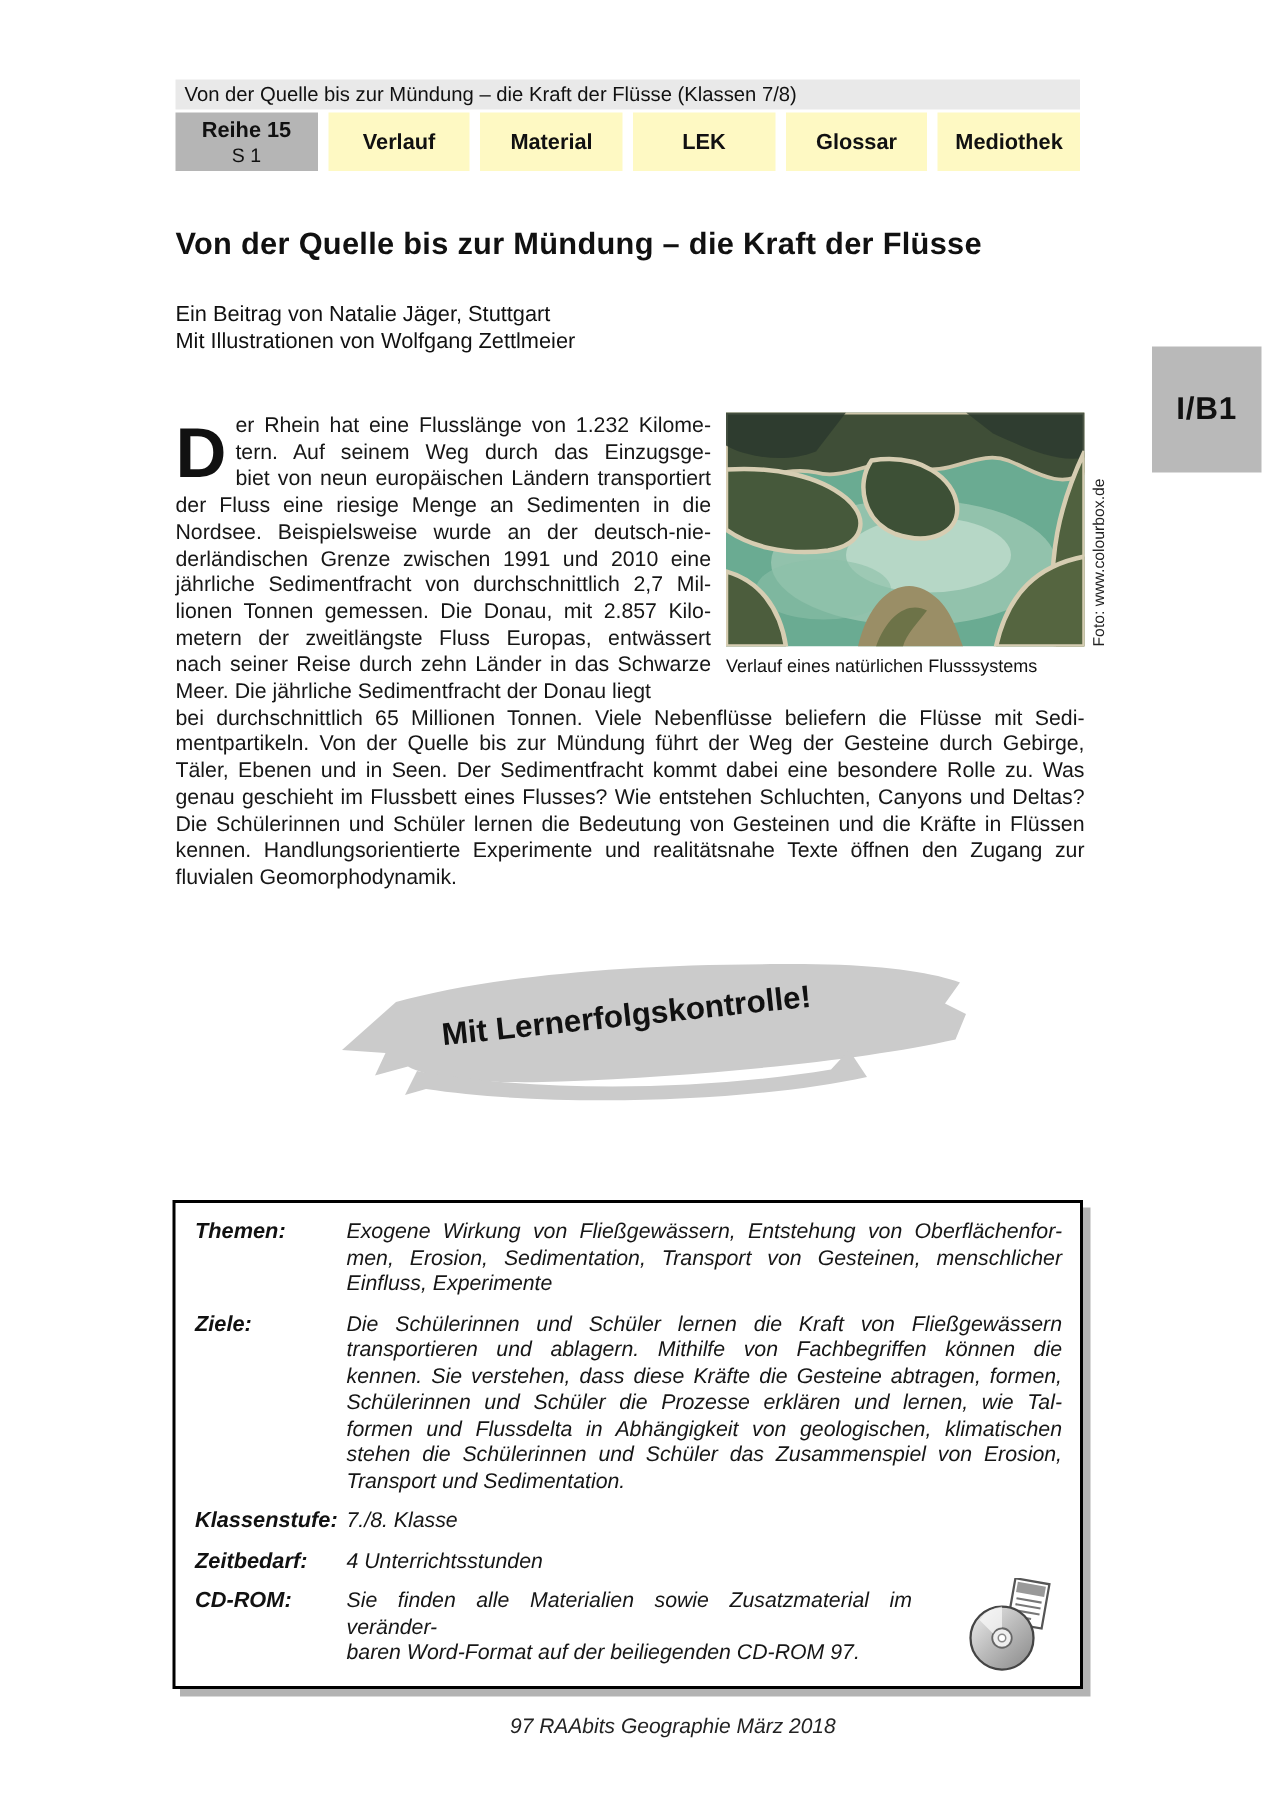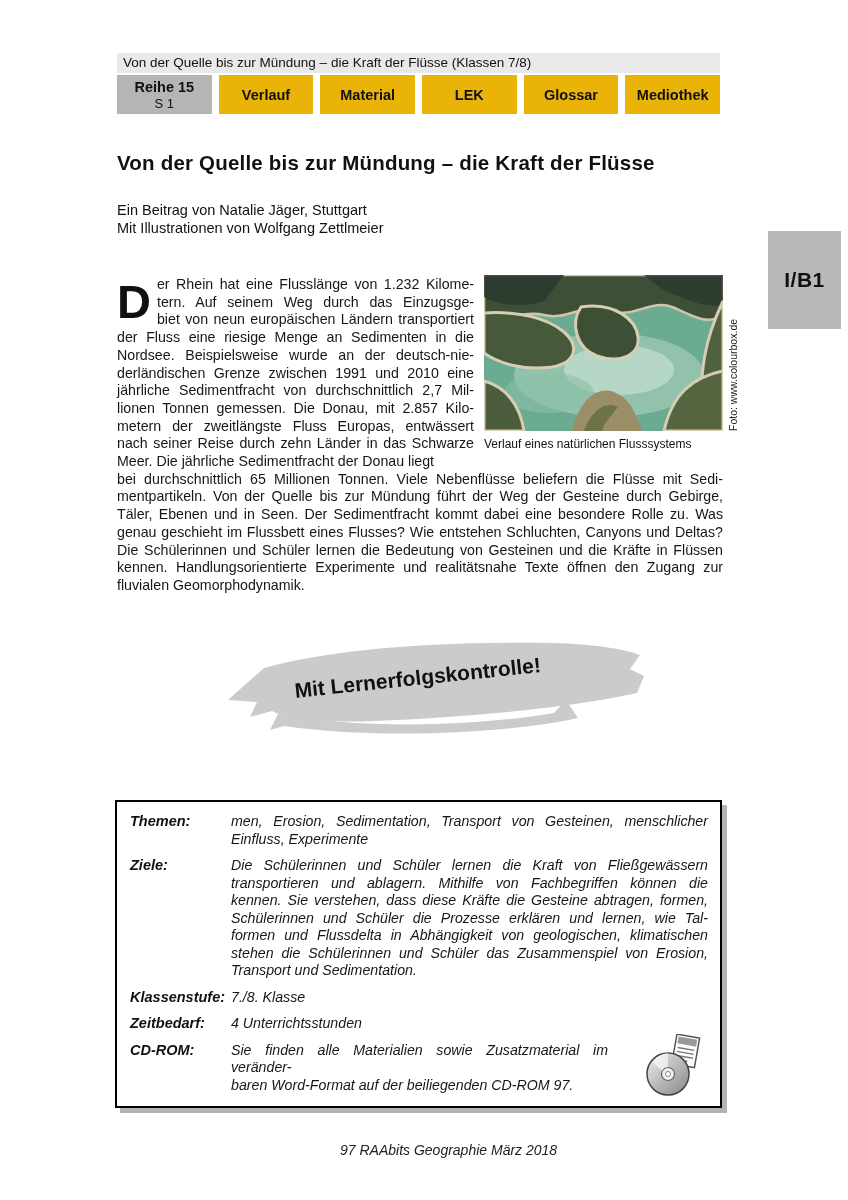--- a/index.html
+++ b/index.html
@@ -17,30 +17,30 @@
   .breadcrumb-strip {
     position: absolute; left: 117px; top: 53px; width: 603px; height: 20px;
     background: #e9e9e9; font-size: 13.5px; line-height: 20px;
     padding-left: 6px; color: #111; white-space: nowrap;
   }
   .tab-row {
     position: absolute; left: 117px; top: 75px; width: 603px; height: 39px;
     display: flex; gap: 7px; border-radius: 16px;
   }
   .tab {
-    flex: 1; background: #eab308; display: flex; flex-direction: column;
+    flex: 1; background: #fef9c3; display: flex; flex-direction: column;
     align-items: center; justify-content: center;
     font-weight: bold; font-size: 14.5px; color: #111; cursor: default;
   }
   .tab.active { background: #b5b5b5; }
   .tab.active .sub { font-weight: normal; font-size: 13px; margin-top: 1px; }
 
   
   .section-tab {
-    position: absolute; left: 768px; top: 231px; width: 73px; height: 98px;
+    position: absolute; left: 768px; top: 231px; width: 73px; height: 84px;
     background: #b9b9b9; display: flex; align-items: center; justify-content: center;
     font-weight: bold; font-size: 21px; color: #111; letter-spacing: 0.5px;
   }
 
   .article-title {
     position: absolute; left: 117px; top: 151px; width: 620px;
     font-weight: bold; font-size: 20.5px; letter-spacing: 0.2px; color: #111;
   }
   .byline {
     position: absolute; left: 117px; top: 201px; width: 500px;
@@ -193,20 +193,21 @@
       <path d="M6,62 L42,30 C104,13 200,3 330,5 C372,6 402,11 418,17 L408,31 L422,38 L415,55 C352,69 252,79 152,83 C102,85 64,81 50,73 L28,79 L35,64 Z" fill="#cbcbcb"></path>
       <path d="M56,76 C132,90 242,90 332,75 L344,62 L356,80 C272,98 142,100 62,88 L48,92 Z" fill="#cbcbcb"></path>
     </svg>
     <div class="banner-text">Mit Lernerfolgskontrolle!</div>
   </div>
 
   <div class="info-table">
     <div class="info-row">
       <div class="info-label">Themen:</div>
       <div class="info-value">
+          <div class="jline">Exogene Wirkung von Fließgewässern, Entstehung von Oberflächenfor-</div>
           <div class="jline">men, Erosion, Sedimentation, Transport von Gesteinen, menschlicher</div>
           <div class="jline last">Einfluss, Experimente</div>
         </div>
     </div>
     <div class="info-row">
       <div class="info-label">Ziele:</div>
       <div class="info-value">
           <div class="jline">Die Schülerinnen und Schüler lernen die Kraft von Fließgewässern</div>
           <div class="jline">transportieren und ablagern. Mithilfe von Fachbegriffen können die</div>
           <div class="jline">kennen. Sie verstehen, dass diese Kräfte die Gesteine abtragen, formen,</div>

